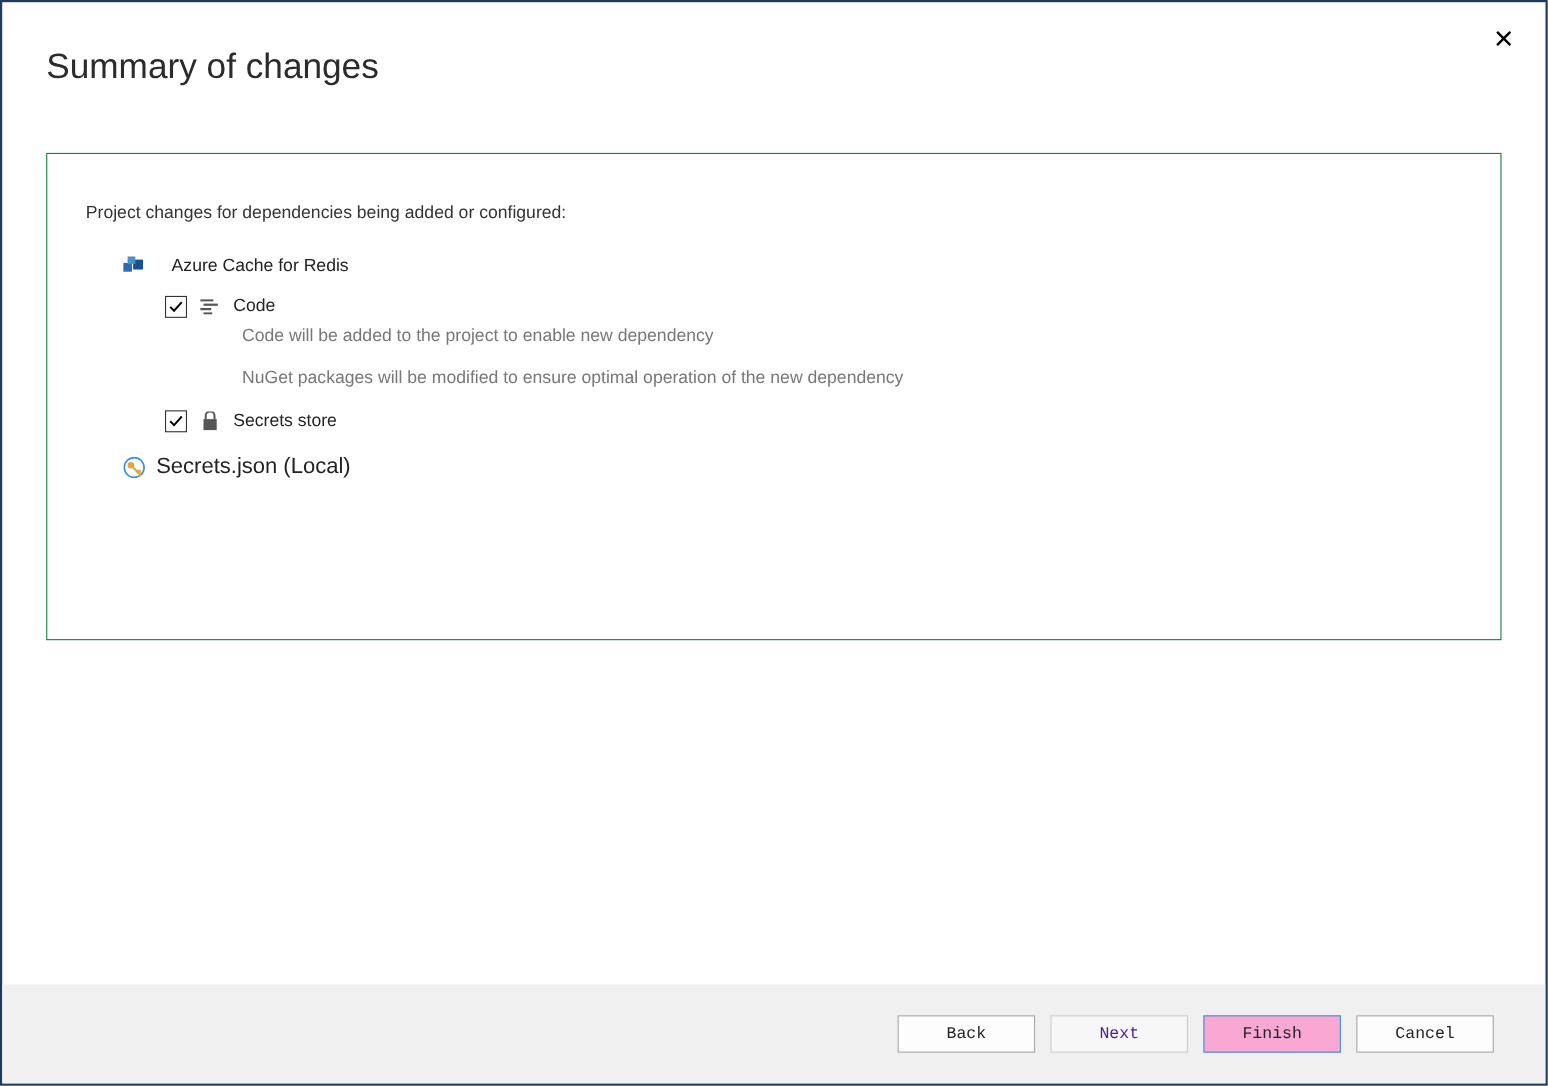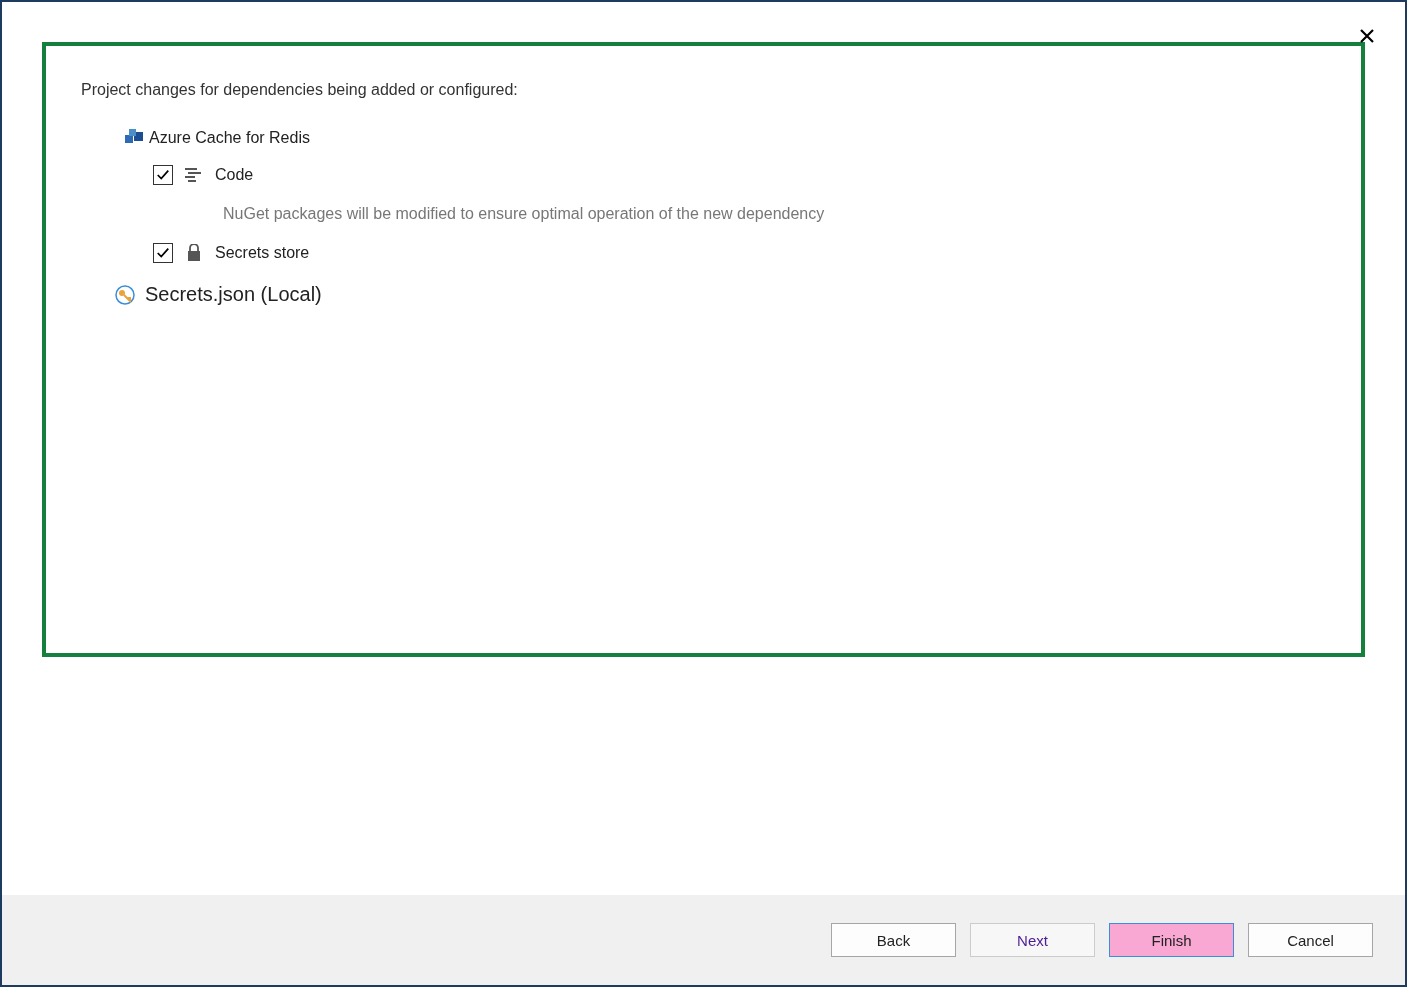--- a/index.html
+++ b/index.html
@@ -32,34 +32,34 @@
       color: #000;
       user-select: none;
     }
     .title {
       font-size: 32px;
       font-weight: 300;
       color: #2b2b2b;
       margin-bottom: 60px;
     }
     .content-box {
-      border: 4px solid #15803d;
-      padding: 35px 35px;
-      height: 615px;
+      border: 1px solid #15803d;
+      padding: 45px 35px;
+      height: 443px;
     }
     .section-intro {
       font-size: 16px;
       color: #333;
       margin-bottom: 30px;
     }
     .provider-row {
       display: flex;
       align-items: center;
-      gap: 4px;
-      margin-left: 44px;
+      gap: 24px;
+      margin-left: 34px;
       margin-bottom: 18px;
     }
     .provider-icon {
       width: 20px;
       height: 18px;
     }
     .provider-label {
       font-size: 16px;
       color: #222;
     }
@@ -113,24 +113,25 @@
     .secrets-icon-wrap {
       width: 20px;
       height: 20px;
     }
     .secrets-label {
       font-size: 20px;
       color: #222;
     }
     .footer {
       background: #f0f0f0;
-      padding: 28px 32px;
+      padding: 28px 47px;
       display: flex;
       justify-content: flex-end;
       gap: 14px;
+      font-family: Liberation Mono, monospace;
     }
     .btn {
       min-width: 125px;
       height: 34px;
       font-size: 15px;
       font-family: inherit;
       border: 1px solid #a6a6a6;
       background: #fdfdfd;
       cursor: pointer;
       color: #222;
@@ -149,20 +150,21 @@
 </head>
 <body>
 
 <div class="top-area">
   <div class="close-btn">
     <svg width="16" height="16" viewBox="0 0 16 16">
         <path d="M2 2 L14 14 M14 2 L2 14" stroke="#000" stroke-width="2.2"></path>
       </svg>
   </div>
 
+  <h1 class="title">Summary of changes</h1>
 
   <div class="content-box">
     <div class="section-intro">Project changes for dependencies being added or configured:</div>
 
     <div class="provider-row">
       <span class="provider-icon">
         <svg viewBox="0 0 20 18" width="20" height="18">
           <rect x="0" y="6" width="8" height="8" fill="#2d6bb5"></rect>
           <rect x="9" y="3" width="9" height="9" fill="#1b4f91"></rect>
           <rect x="4" y="0" width="7" height="7" fill="#4a8fc7"></rect>
@@ -181,20 +183,21 @@
         <span class="change-icon">
           <svg viewBox="0 0 18 14" width="18" height="14">
             <rect x="0" y="0" width="12" height="2" fill="#555"></rect>
             <rect x="3" y="4" width="13" height="2" fill="#555"></rect>
             <rect x="0" y="8" width="10" height="2" fill="#555"></rect>
             <rect x="3" y="12" width="8" height="2" fill="#555"></rect>
           </svg>
         </span>
         <span class="change-title">Code</span>
       </div>
+      <div class="change-desc">Code will be added to the project to enable new dependency</div>
     </div>
 
     <div class="change-item">
       <div class="change-desc">NuGet packages will be modified to ensure optimal operation of the new dependency</div>
     </div>
 
     <div class="change-item">
       <div class="change-header">
         <span class="checkbox">
           <svg viewBox="0 0 16 16">

